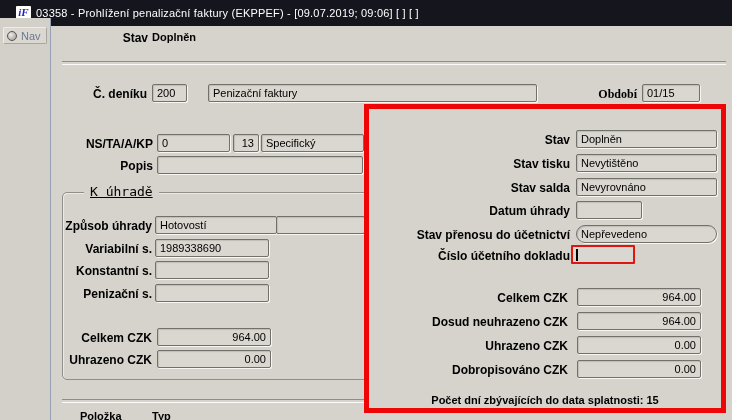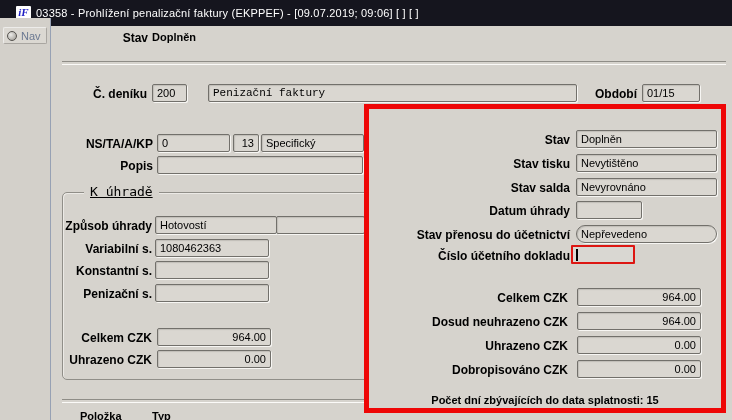--- a/index.html
+++ b/index.html
@@ -82,41 +82,41 @@
     </div>
   </div>
 
   <div class="lbl" style="left:104px;width:44px;top:31px;">Stav</div>
   <div class="plain" style="left:152px;top:31px;">Doplněn</div>
 
   <div class="sep" style="left:62px;top:61px;width:664px;"></div>
 
   <div class="lbl" style="left:60px;width:87px;top:87px;">Č. deníku</div>
   <div class="fld" style="left:152px;top:84px;width:35px;">200</div>
-  <div class="fld" style="left:208px;top:84px;width:369px;font-family:Liberation Mono, monospace;">Penizační faktury</div>
-  <div class="lbl" style="left:560px;width:77px;top:87px;">Období</div>
+  <div class="fld" style="left:208px;top:84px;width:329px;">Penizační faktury</div>
+  <div class="lbl" style="left:560px;width:77px;top:87px;font-family:Liberation Serif, serif;">Období</div>
   <div class="fld" style="left:642px;top:84px;width:58px;">01/15</div>
 
   <div class="lbl" style="left:60px;width:93px;top:137px;">NS/TA/A/KP</div>
   <div class="fld" style="left:157px;top:134px;width:73px;">0</div>
   <div class="fld num" style="left:233px;top:134px;width:26px;">13</div>
   <div class="fld" style="left:261px;top:134px;width:103px;">Specifický</div>
 
   <div class="lbl" style="left:60px;width:93px;top:159px;">Popis</div>
   <div class="fld" style="left:157px;top:156px;width:206px;"></div>
 
   <div class="group" style="left:62px;top:192px;width:305px;height:186px;"></div>
   <div class="legend" style="left:84px;top:184px;">K úhradě</div>
 
   <div class="lbl" style="left:56px;width:96px;top:219px;">Způsob úhrady</div>
   <div class="fld" style="left:155px;top:216px;width:122px;">Hotovostí</div>
   <div class="fld" style="left:276px;top:216px;width:89px;"></div>
 
   <div class="lbl" style="left:56px;width:96px;top:242px;">Variabilní s.</div>
-  <div class="fld" style="left:155px;top:239px;width:114px;">1080462363</div>
+  <div class="fld" style="left:155px;top:239px;width:114px;">1989338690</div>
 
   <div class="lbl" style="left:56px;width:96px;top:264px;">Konstantní s.</div>
   <div class="fld" style="left:155px;top:261px;width:114px;"></div>
 
   <div class="lbl" style="left:56px;width:96px;top:287px;">Penizační s.</div>
   <div class="fld" style="left:155px;top:284px;width:114px;"></div>
 
   <div class="lbl" style="left:56px;width:96px;top:331px;">Celkem CZK</div>
   <div class="fld num" style="left:157px;top:328px;width:114px;">964.00</div>
 

